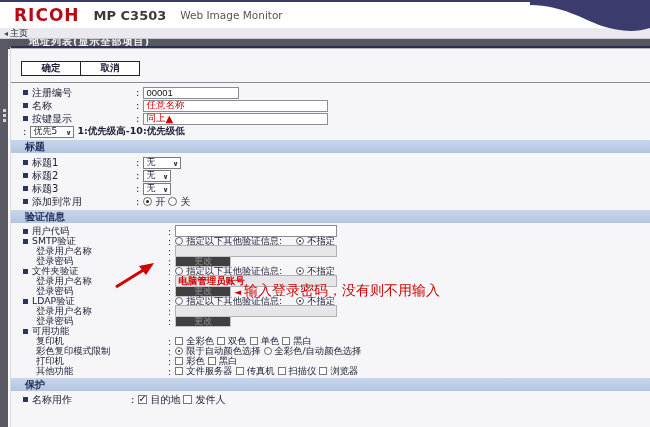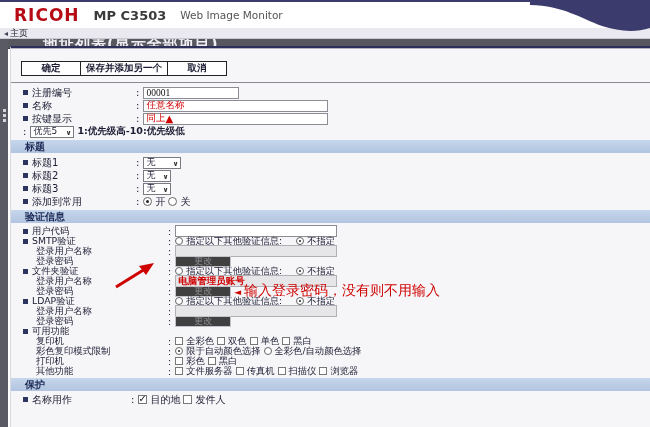--- a/index.html
+++ b/index.html
@@ -21,21 +21,21 @@
   .brand{color:var(--brand_red);font-weight:bold;font-size:17px;letter-spacing:1px}
   .model{font-size:13px;color:#3a3a3a;font-weight:bold}
   .appname{font-size:10.5px;color:#555}
   .swoosh{position:absolute;top:-2px;right:0}
   
   .crumb{height:11px;background:#e9e9ef;border-bottom:1px solid #c9c9d2;display:flex;align-items:center;padding-left:4px;font-size:9px;color:#223;gap:2px}
   .back-arrow::before{content:"◂";font-size:8px;color:#445}
   .crumb a{color:#223;text-decoration:none}
   
   .darkbar{height:10px;background:var(--bar_gray);border-bottom:1px solid #3c3c46;overflow:hidden}
-  .darkbar .clip{display:block;margin:-4px 0 0 43px;font-size:15px;font-weight:bold;color:#f0f0f4;letter-spacing:1px;white-space:nowrap}
+  .darkbar .clip{display:block;margin:-4px 0 0 29px;font-size:10px;font-weight:bold;color:#f0f0f4;letter-spacing:1px;white-space:nowrap}
   
   .left-strip{position:absolute;left:0;top:39px;width:8px;height:388px;background:#5a5a64}
   .left-strip .grip{margin-top:70px;display:flex;flex-direction:column;align-items:center;gap:2px}
   .left-strip .grip i{width:3px;height:3px;background:#d5d5dc;display:block}
   
   .panel{margin:-3px 0 0 10px;width:640px;border-top:2px solid #2e2e5a;border-left:1px solid #d8d8de;background:#f6f6f8;position:relative;min-height:390px}
   .panel-title{font-size:12.5px;font-weight:bold;color:#101030;padding:7px 0 5px 16px}
   .hr1{border:0;border-top:1px solid #b5b5bd;margin:0}
   .btns{display:flex;margin:12px 0 6px 10px}
   .btn{border:1px solid #222;background:#fff;font-weight:bold;font-size:9.5px;height:15px;display:flex;align-items:center;justify-content:center;cursor:pointer;padding:0 2px}
@@ -45,21 +45,21 @@
   .form{position:relative;padding-top:3px;font-size:10px}
   .row{display:flex;align-items:center;height:13px;padding-left:12px}
   .row.sm{height:10px;font-size:9.3px}
   .lbl{width:113px;flex:none;display:flex;align-items:center;gap:4px}
   .wide-lbl .lbl{width:145px}
   .prot .lbl{width:108px}
   .sub .lbl{padding-left:13px}
   .bullet{width:5px;height:5px;background:#2c3560;flex:none;display:inline-block}
   .ctl{display:flex;align-items:center;gap:3px;flex:1;min-width:0;white-space:nowrap}
   .colon{margin-right:1px}
-  .inp{height:12px;border:1px solid #8c8c94;background:#fff;font-size:9.5px;padding:0 2px;font-family:Liberation Serif, serif;color:#111}
+  .inp{height:12px;border:1px solid #8c8c94;background:#fff;font-size:9.5px;padding:0 2px;font-family:Liberation Sans, sans-serif;color:#111}
   .inp.gray{background:#e6e6e8;border-color:#b0b0b6}
   .inp.red{color:var(--note_red)}
   .fake-inp{height:12px;border:1px solid #8c8c94;background:#fff;display:inline-flex;align-items:center;padding:0 2px;font-size:9.5px}
   .red-txt{color:var(--note_red)}
   .bold{font-weight:bold}
   .tri::before{content:"▲";color:var(--note_red);font-size:10px;line-height:1}
   .sel{border:1px solid #7a7a82;background:#fff;height:12px;display:inline-flex;align-items:center;padding:0 2px;font-size:9px;gap:2px}
   .sel .arr::after{content:"∨";font-size:7px;color:#333;font-weight:bold}
   .sel span:first-child{flex:1}
   .rd{width:9px;height:9px;border:1px solid #666;border-radius:50%;background:#fff;display:inline-block;position:relative;flex:none}
@@ -97,21 +97,20 @@
 
 <div class="darkbar">
   <span class="clip">地址列表(显示全部项目)</span>
 </div>
 
 <div class="panel">
   <hr class="hr1">
 
   <div class="btns">
     <div class="btn" style="width:60px">确定</div>
-    <div class="btn" style="width:88px">保存并添加另一个</div>
     <div class="btn" style="width:60px">取消</div>
   </div>
   <hr class="hr2">
 
   <div class="form">
 
     <div class="row">
       <span class="lbl">
           <i class="bullet"></i>
           <span>注册编号</span>

